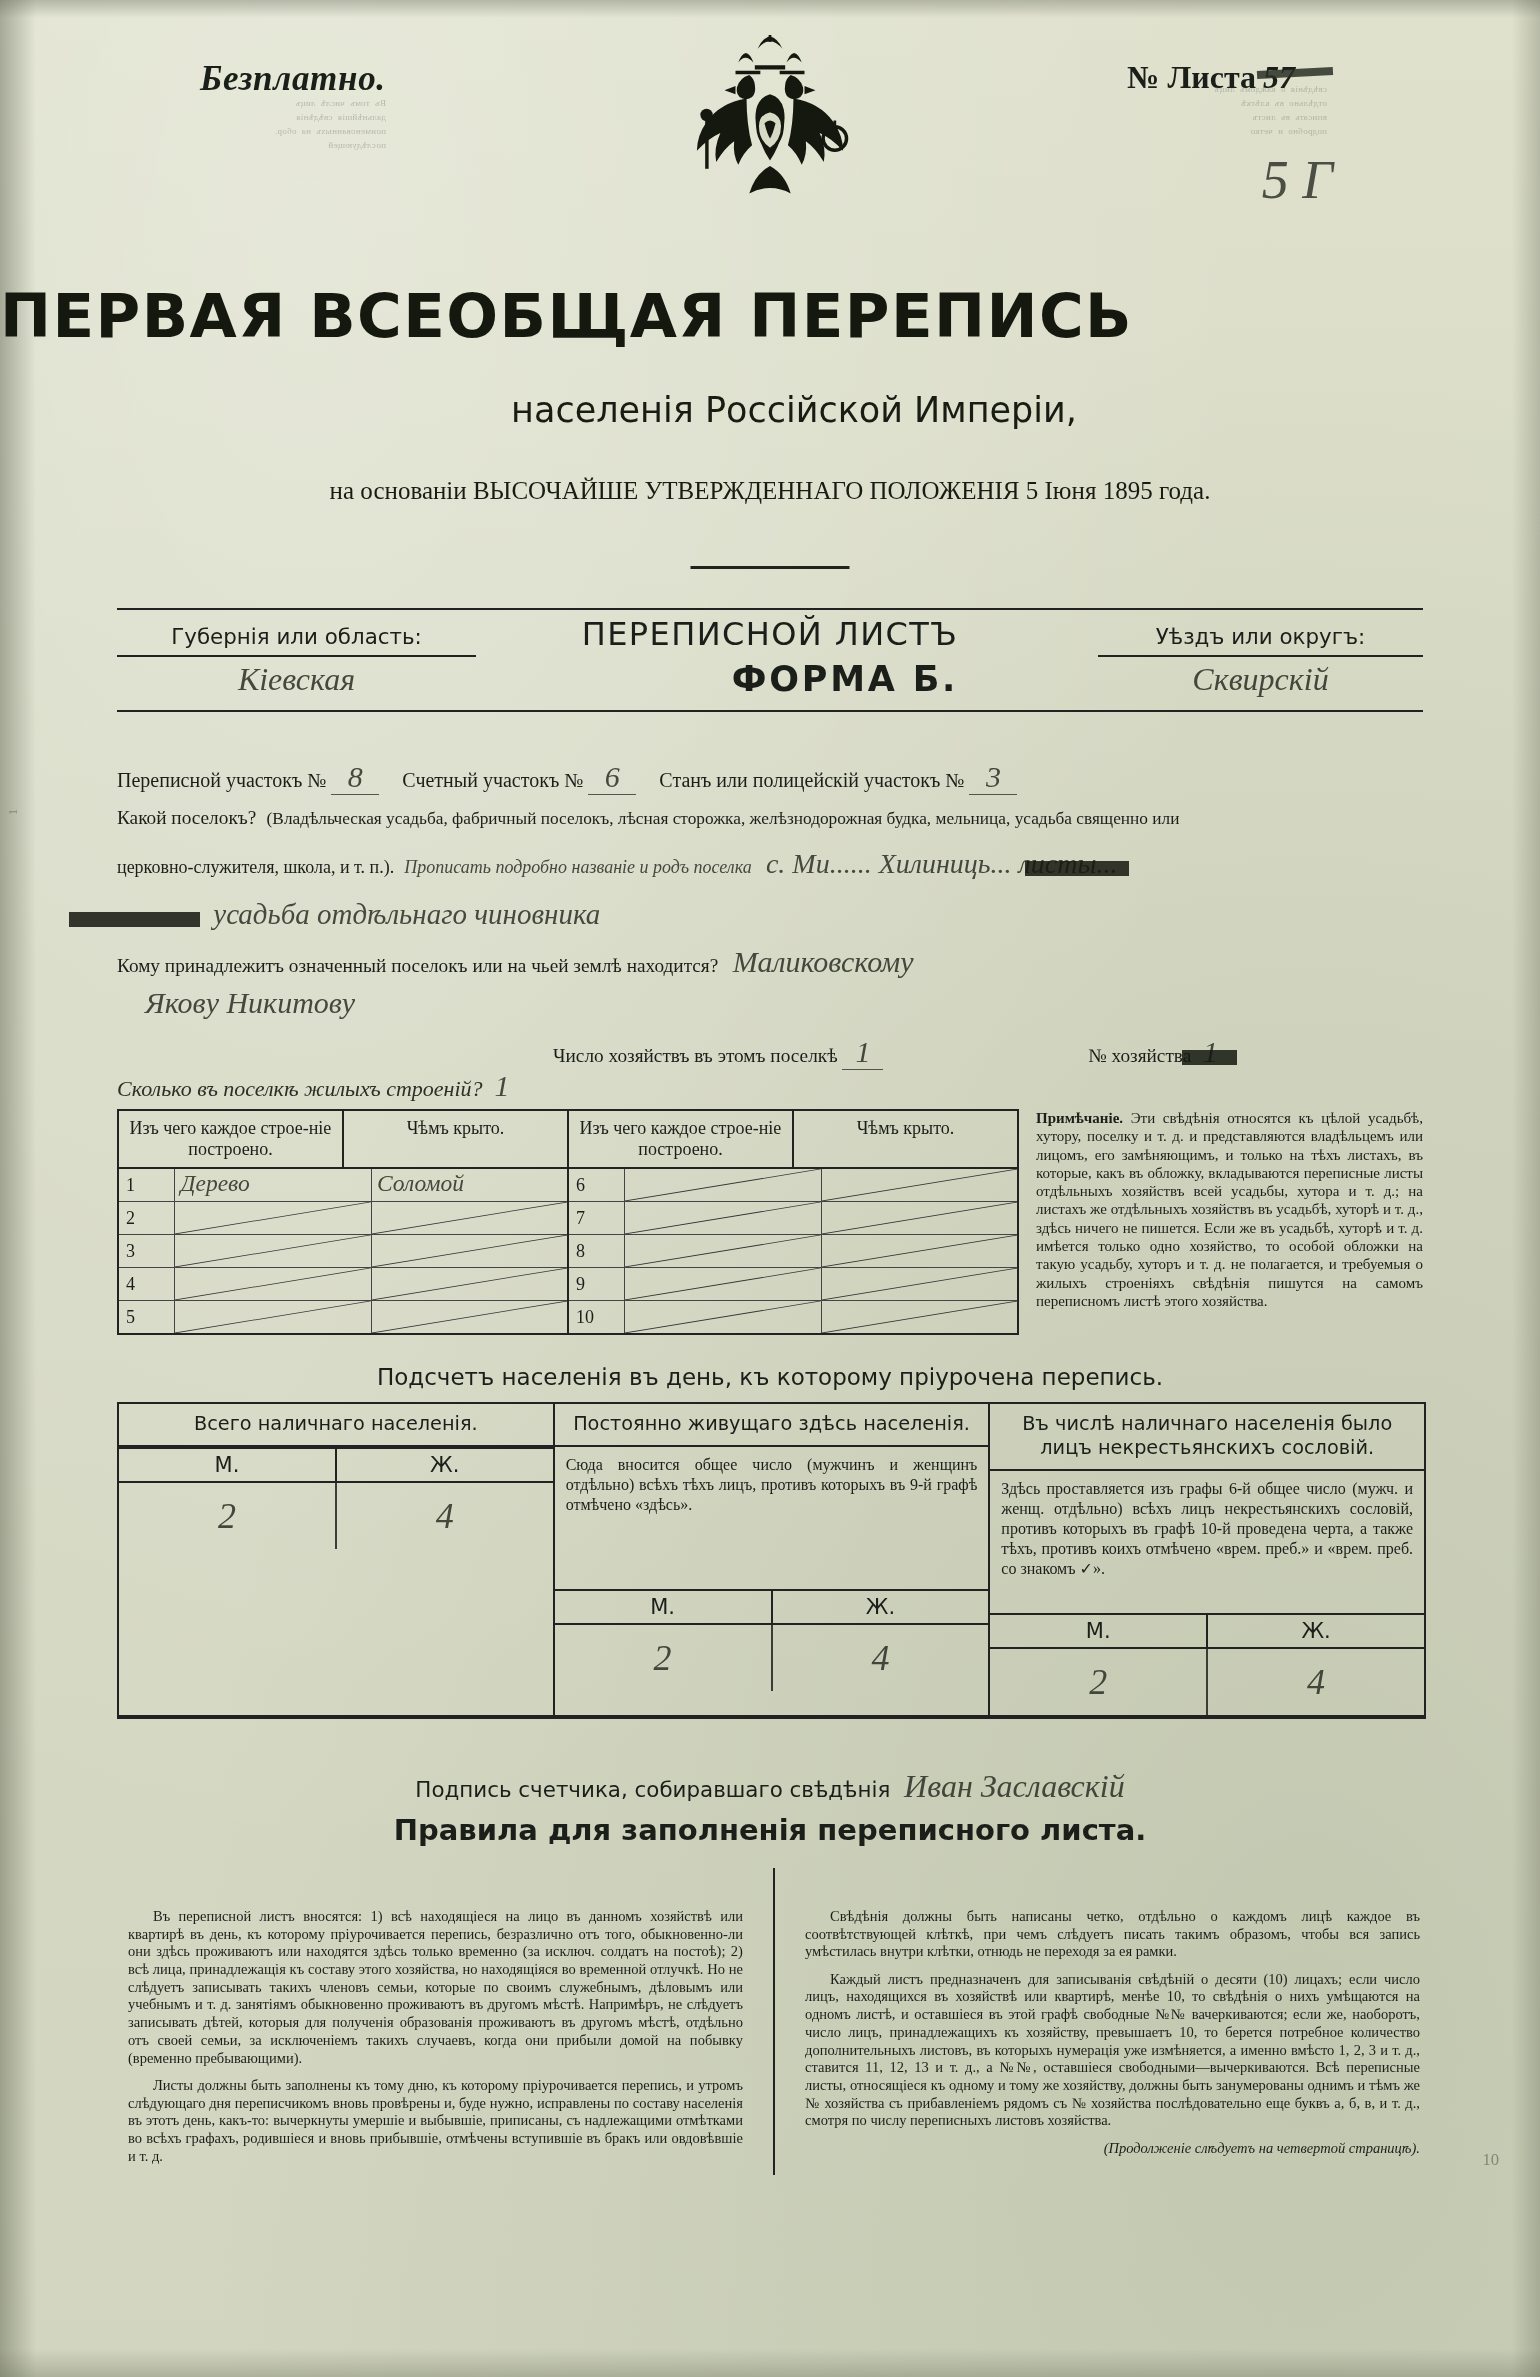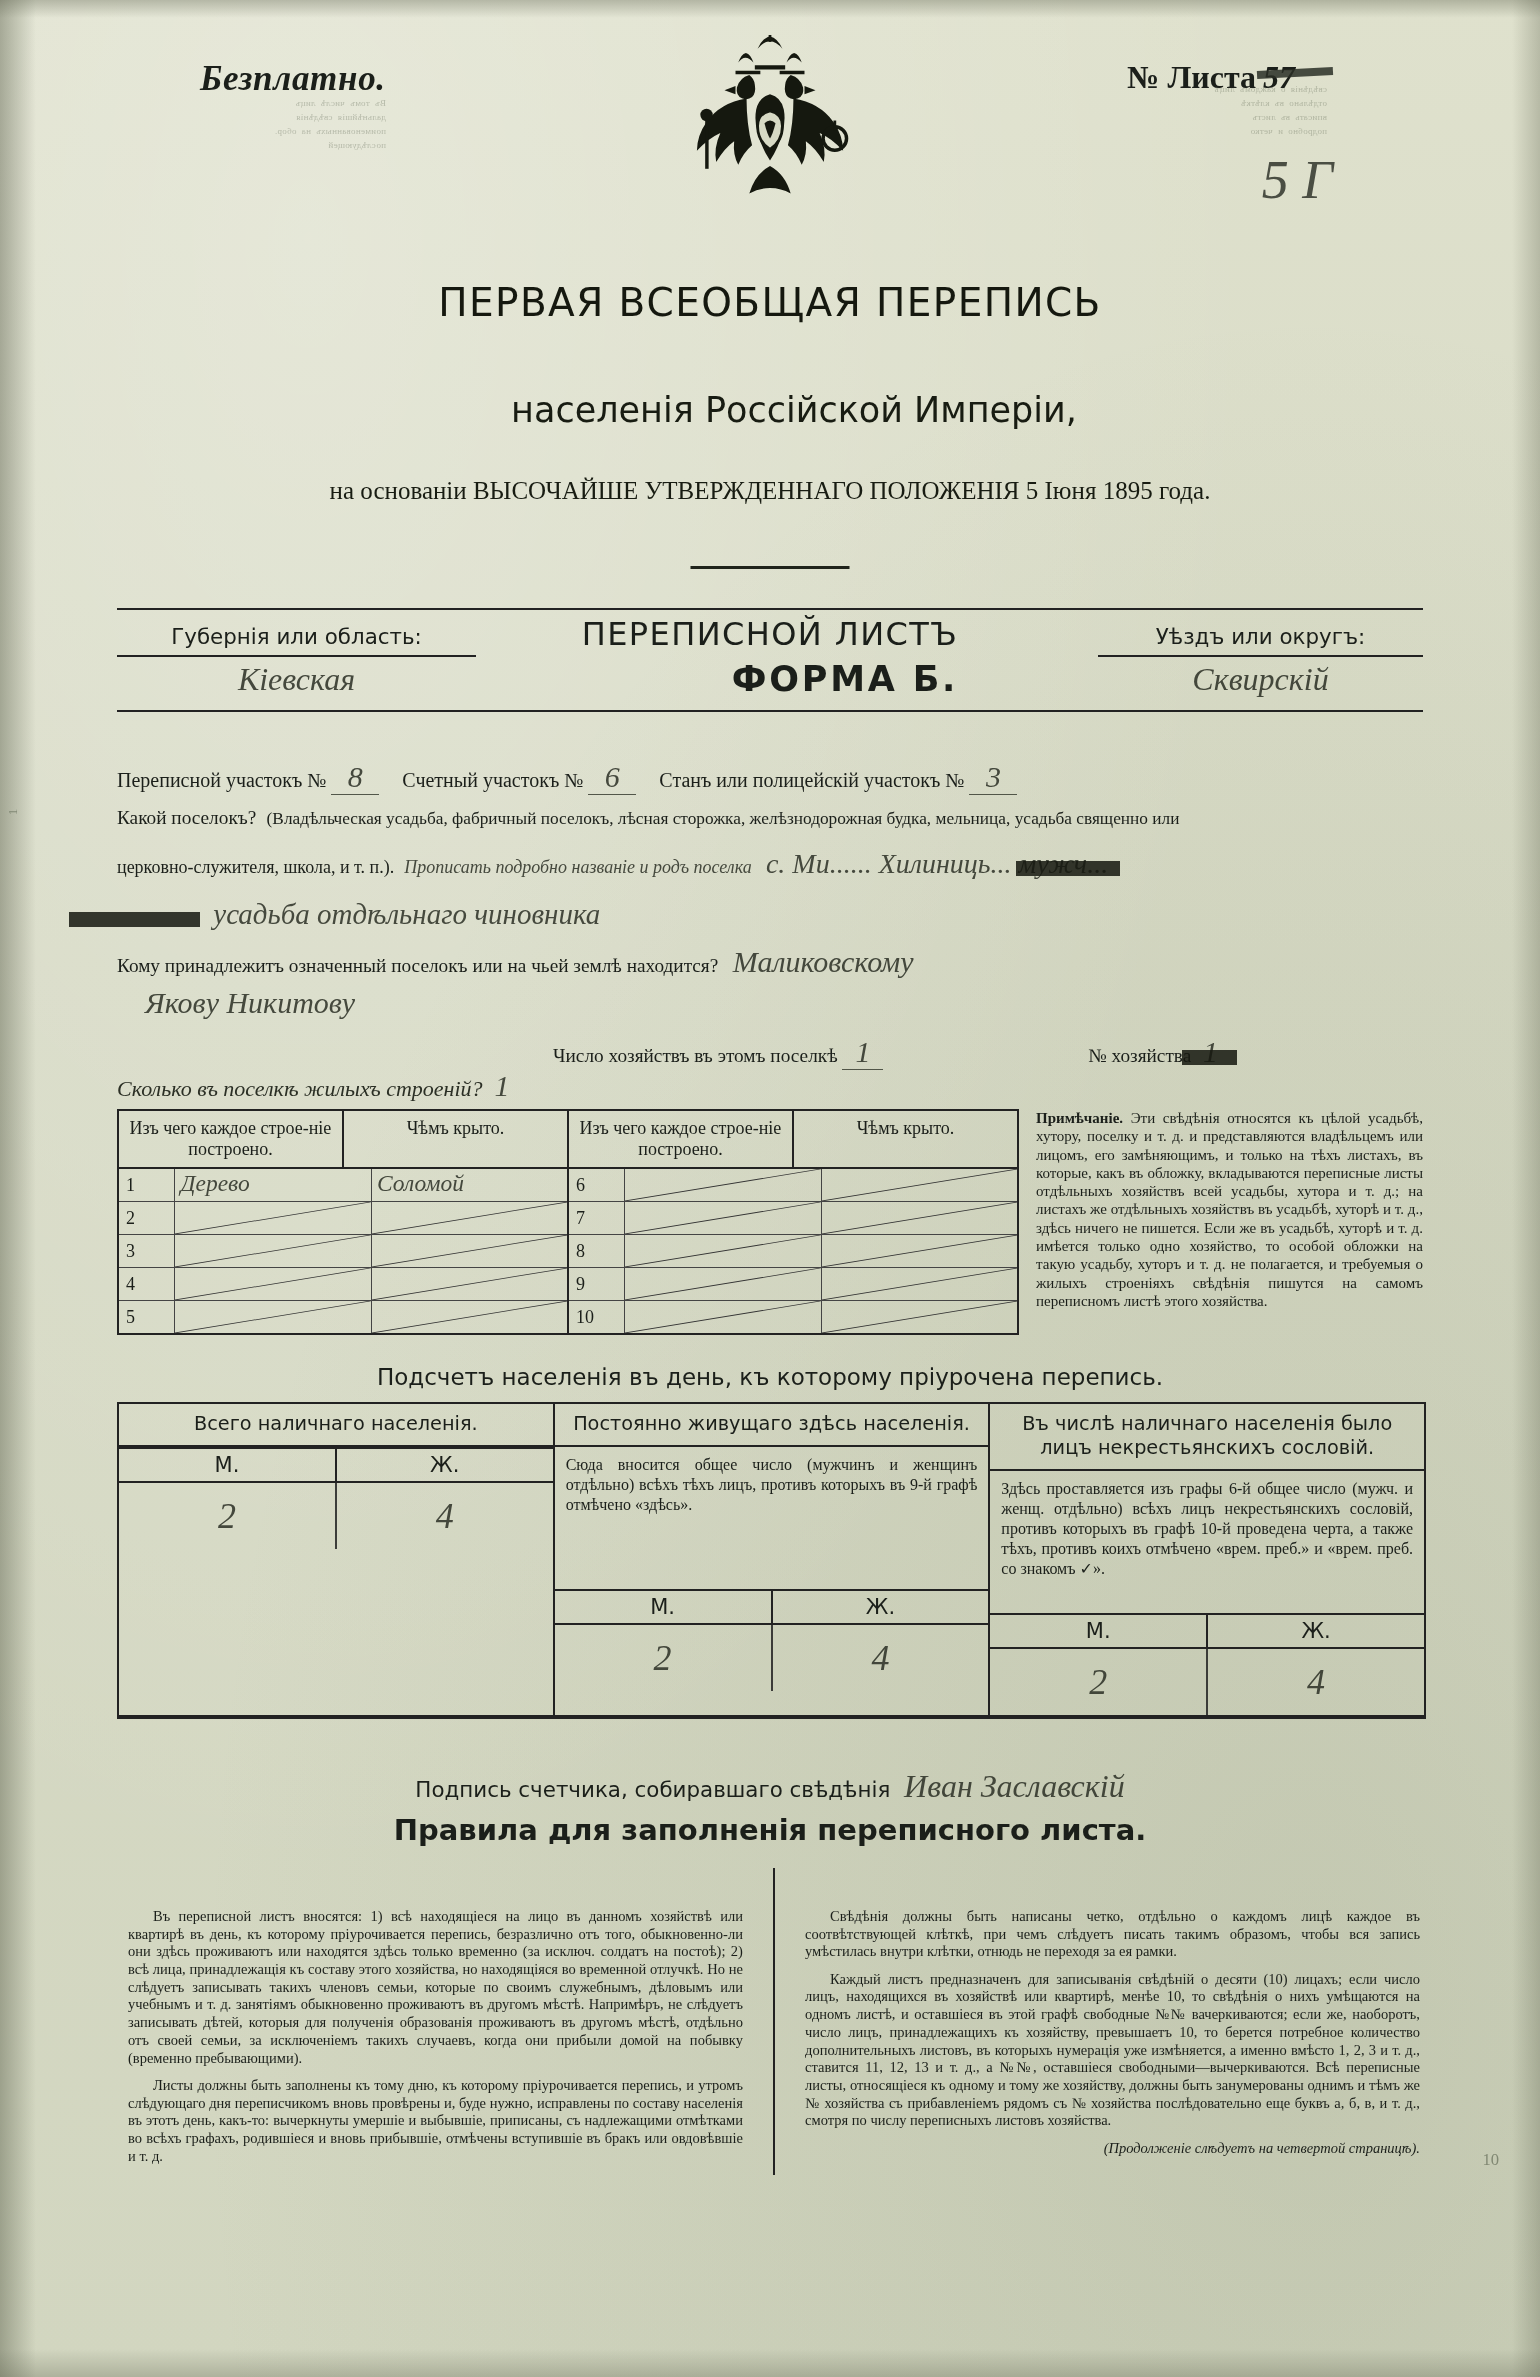--- a/index.html
+++ b/index.html
@@ -75,23 +75,23 @@
   .handno{
     position:absolute;right:207px;top:149px;
     font-size:54px;font-style:italic;color:#262a22;opacity:.8;
     font-family:"Liberation Serif", serif;
   }
 
   
   .eagle{position:absolute;left:50%;top:35px;transform:translateX(-50%);width:207px;height:200px;}
 
   .title{
-    position:absolute;left:0;right:0;top:280px;text-align:center;
+    position:absolute;left:0;right:0;top:280px;text-align:left;
     font-family:"DejaVu Sans", sans-serif;
-    font-weight:normal;font-size:39px;letter-spacing:1.4px;
+    font-weight:bold;font-size:61px;letter-spacing:1.4px;
     color:#15180f;
   }
   .subtitle{
     position:absolute;left:0;right:0;top:390px;text-align:center;
     font-family:"DejaVu Sans", sans-serif;
     font-size:35px;color:#181c12;margin-left:48px;
   }
   .subtitle2{
     position:absolute;left:0;right:0;top:477px;text-align:center;
     font-family:"Liberation Serif", serif;
@@ -335,21 +335,21 @@
   </div>
 
   <div class="line-row" style="top:807px;font-size:19.3px;">
     <span>Какой поселокъ?</span>
     <span style="font-size:17.3px;margin-left:5.5px;">(Владѣльческая усадьба, фабричный поселокъ, лѣсная сторожка, желѣзнодорожная будка, мельница, усадьба священно или</span>
   </div>
 
   <div class="line-row" style="top:848px;font-size:18px;">
     <span>церковно-служителя, школа, и т. п.).</span>
     <span class="hand" style="margin-left:5.5px;font-size:18px;">Прописать подробно названіе и родъ поселка</span>
-    <span class="hand" style="font-size:28px;margin-left:9.7px;">с. Ми...... Хилиниць... мужч...</span>
+    <span class="hand" style="font-size:28px;margin-left:9.7px;">с. Ми...... Хилиниць... листы...</span>
     <span class="blackout" style="width:104px;margin-left:-97px;"></span>
   </div>
 
   <div class="line-row" style="top:898px;left:69px;">
     <span class="blackout" style="width:131px;margin-right:8.3px;"></span>
     <span class="hand" style="font-size:29px;">усадьба отдѣльнаго чиновника</span>
   </div>
 
   <div class="line-row" style="top:945px;font-size:19.3px;">
     <span>Кому принадлежитъ означенный поселокъ или на чьей землѣ находится?</span>

